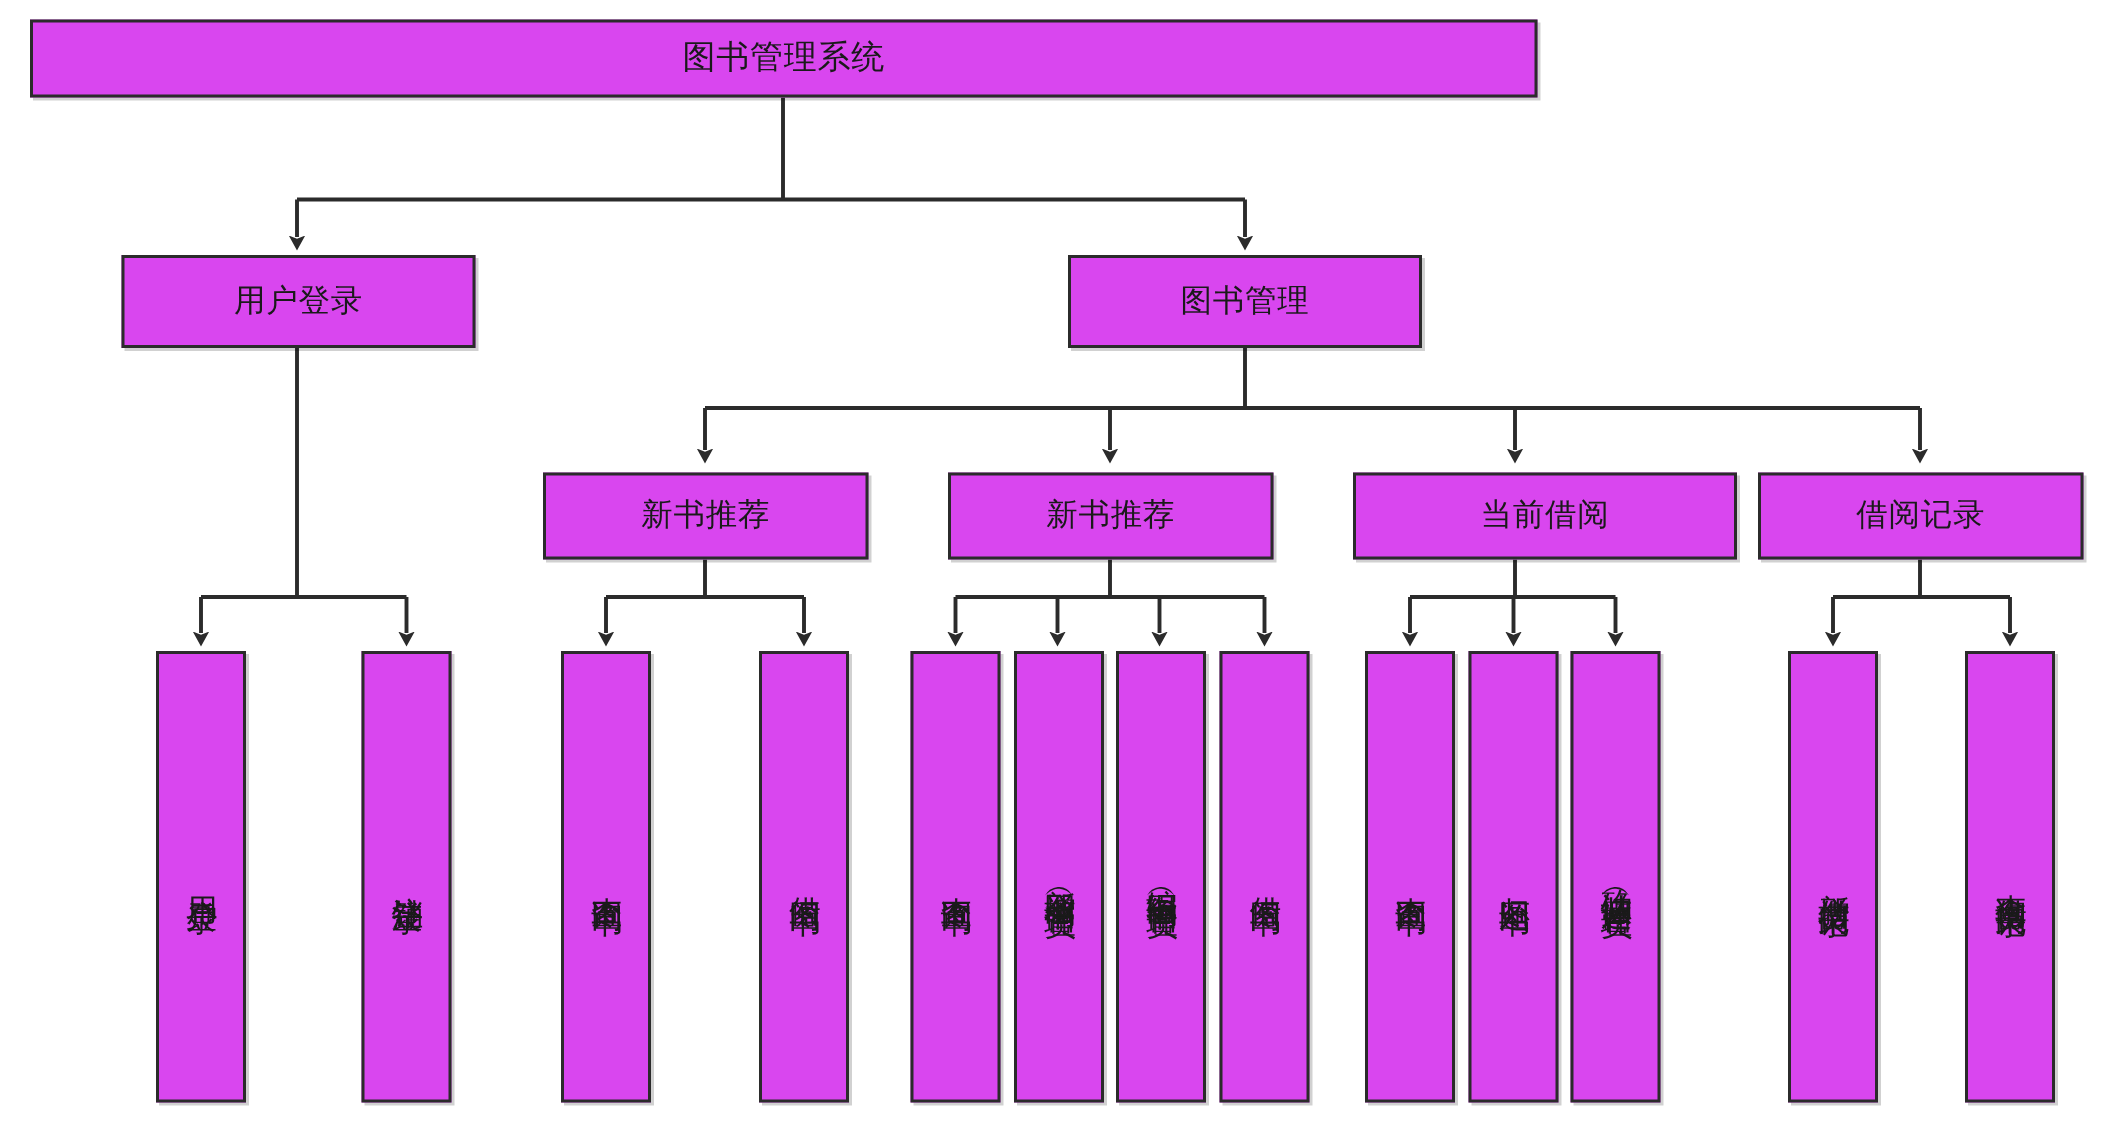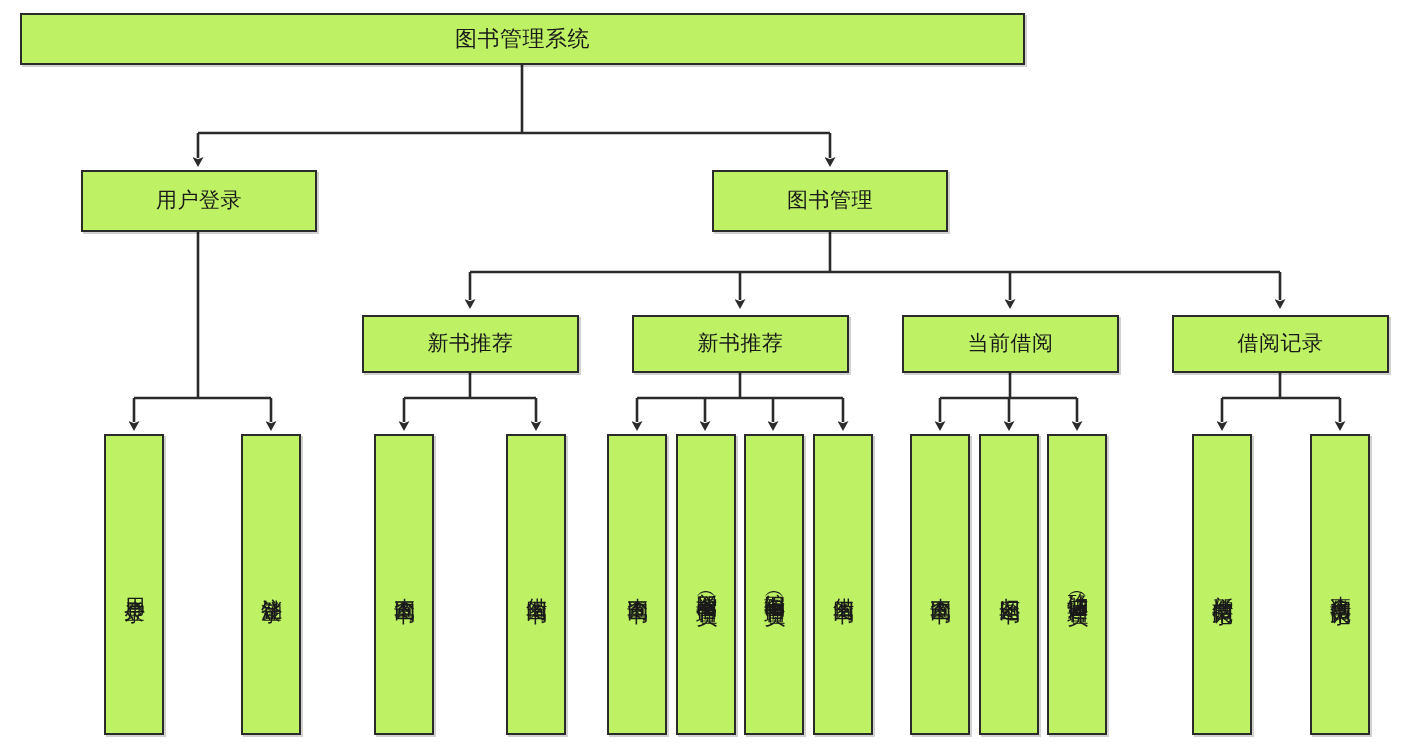--- a/index.html
+++ b/index.html
@@ -22,21 +22,21 @@
     position: absolute;
     left: 0;
     top: 0;
     width: 1405px;
     height: 747px;
     pointer-events: none;
   }
   .node {
     position: absolute;
     box-sizing: border-box;
-    background: #bef264;
+    background: #d946ef;
     border: 2px solid #2b2b2b;
     display: flex;
     align-items: center;
     justify-content: center;
     color: #1a1a1a;
     text-align: center;
     box-shadow: 2px 2px 0 rgba(0,0,0,0.18);
   }
   .node .lbl {
     display: block;
@@ -136,21 +136,21 @@
   <div class="node lvl2" style="left:712px; top:170px; width:236px; height:62px;">
     <span class="lbl">图书管理</span>
   </div>
 
   <div class="node lvl3" style="left:362px; top:315px; width:217px; height:58px;">
     <span class="lbl">新书推荐</span>
   </div>
   <div class="node lvl3" style="left:632px; top:315px; width:217px; height:58px;">
     <span class="lbl">新书推荐</span>
   </div>
-  <div class="node lvl3" style="left:902px; top:315px; width:217px; height:58px;">
+  <div class="node lvl3" style="left:902px; top:315px; width:256px; height:58px;">
     <span class="lbl">当前借阅</span>
   </div>
   <div class="node lvl3" style="left:1172px; top:315px; width:217px; height:58px;">
     <span class="lbl">借阅记录</span>
   </div>
 
   <div class="node leaf" style="left:104px; top:434px; width:60px; height:301px;">
     <span class="lbl">用户登录</span>
   </div>
   <div class="node leaf" style="left:241px; top:434px; width:60px; height:301px;">

